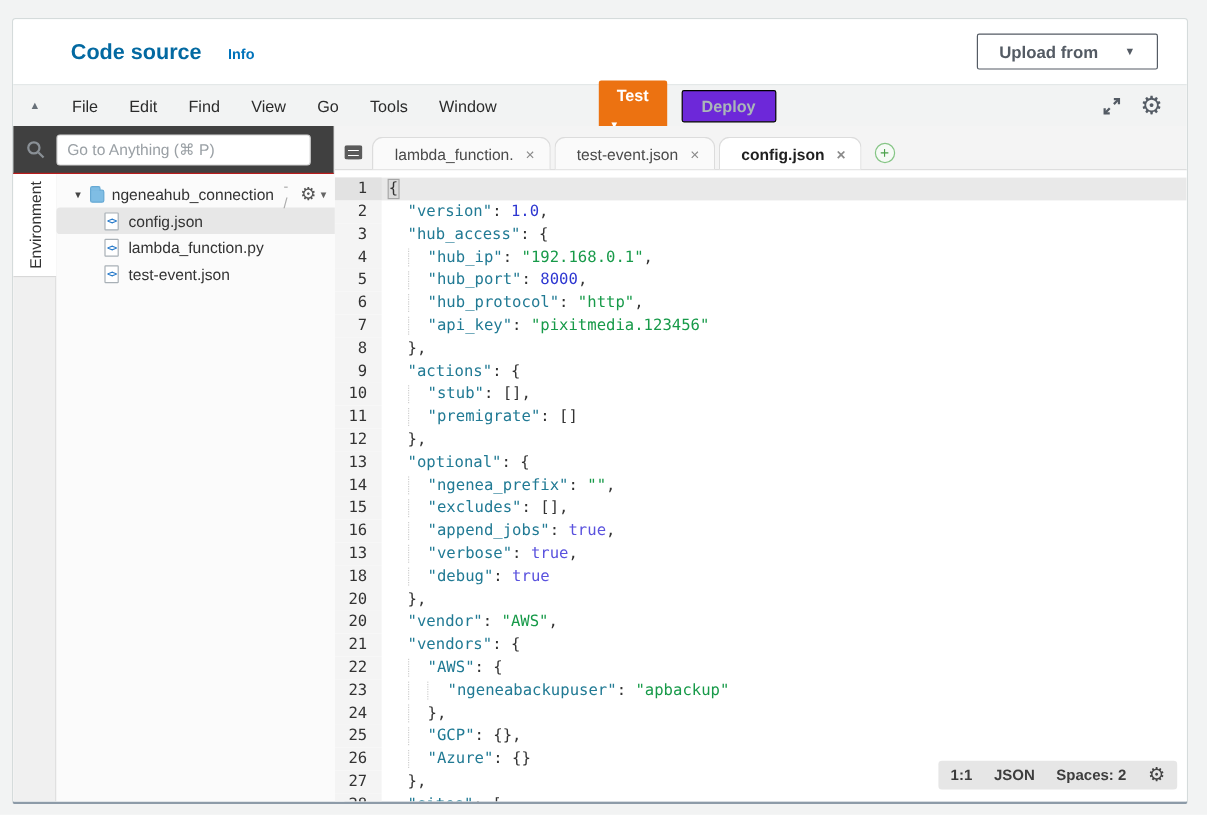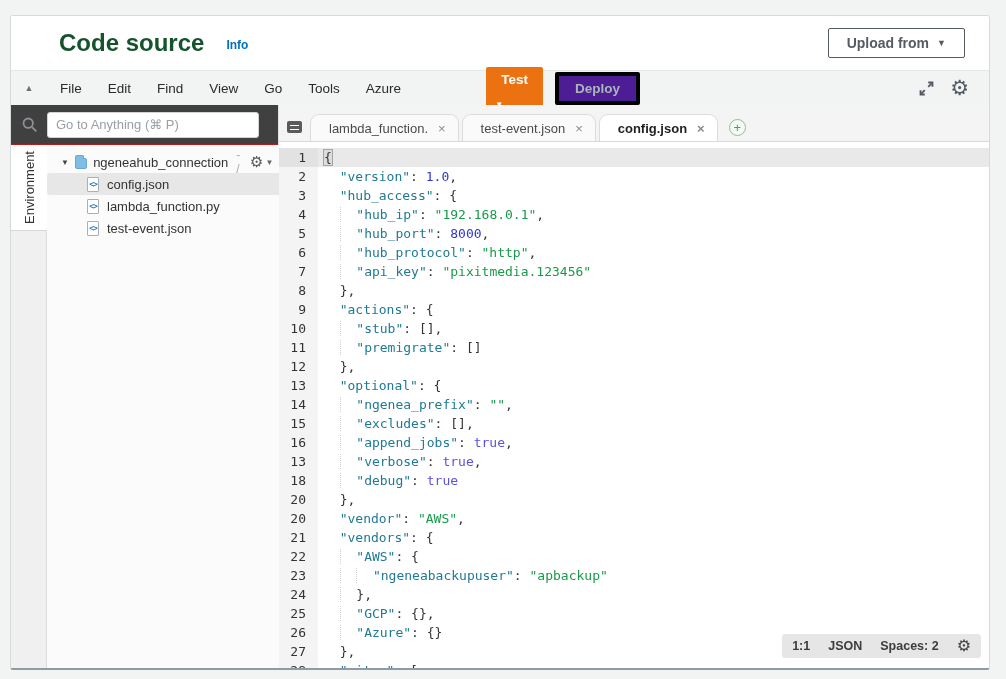--- a/index.html
+++ b/index.html
@@ -7,36 +7,36 @@
   body { background:#f2f3f3; font-family:"Liberation Sans", sans-serif; color:#16191f; position:relative; }
 
   .card {
     position:absolute; left:10px; top:15px; width:980px; height:655px;
     background:#fff; border:1px solid #d5dbdb; border-bottom:2px solid #8d9ba8;
     border-radius:3px; display:flex; flex-direction:column; overflow:hidden;
   }
 
   
   .panel-header { height:54px; flex:0 0 54px; display:flex; align-items:center; padding:0 24px 0 48px; background:#fff; }
-  .page-title { font-size:24px; font-weight:700; color:#14532d; }
+  .page-title { font-size:18px; font-weight:700; color:#0369a1; }
   .info-link { font-size:12px; font-weight:700; color:#0073bb; margin-left:22px; margin-top:4px; cursor:pointer; }
-  .upload-btn { margin-left:auto; display:flex; align-items:center; gap:8px; border:1px solid #545b64; border-radius:2px;
+  .upload-btn { margin-left:auto; display:flex; align-items:center; gap:22px; border:1px solid #545b64; border-radius:2px;
     background:#fff; color:#545b64; font-weight:700; font-size:14px; padding:6px 18px; cursor:pointer; font-family:inherit; }
   .upload-btn .arr { font-size:9px; }
 
   
   .menubar { height:35px; flex:0 0 35px; background:#f2f3f3; border-top:1px solid #e4e8e8; display:flex; align-items:center; padding:0 20px 0 0; }
   .collapse { width:36px; text-align:center; color:#687078; font-size:9px; cursor:pointer; }
   .menu-items { display:flex; }
   .menu-item { font-size:13.5px; color:#2b2b2b; padding:6px 13px; cursor:pointer; }
   .test-btn { margin-left:72px; display:flex; align-items:stretch; background:var(--accent); border-radius:2px; overflow:hidden; cursor:pointer;flex-direction:column; }
   .test-btn .main { color:#fff; font-weight:700; font-size:13.5px; padding:5px 15px; }
   .test-btn .sep { width:1px; background:rgba(255,255,255,.4); margin:4px 0; }
   .test-btn .caret { color:#fff; font-size:8px; display:flex; align-items:center; padding:0 9px; }
-  .deploy-btn { margin-left:12px; background:#4c1d95; border:4px solid #000000; border-radius:2px; color:#aab7b8; font-weight:700;
+  .deploy-btn { margin-left:12px; background:#6d28d9; border:1px solid #000000; border-radius:2px; color:#aab7b8; font-weight:700;
     font-size:13.5px; padding:5px 16px; font-family:inherit; }
   .bar-icons { margin-left:auto; display:flex; align-items:center; gap:15px; }
   .fullscreen-ic { width:17px; height:17px; cursor:pointer; }
   .gear-glyph { font-family:"DejaVu Sans", sans-serif; color:#545b64; cursor:pointer; line-height:1; }
   .gear-lg { font-size:21px; }
 
   
   .content { flex:1; display:flex; min-height:0; }
   .left-col { width:268px; flex:0 0 268px; display:flex; flex-direction:column; border-right:1px solid #e0e0e0; background:#fbfbfb; }
   .search-row { height:40px; flex:0 0 40px; background:#404040; border-bottom:1px solid #b91c1c; display:flex; align-items:center; }
@@ -110,21 +110,21 @@
 
   <div class="menubar">
     <span class="collapse">▲</span>
     <nav class="menu-items" id="menu-items">
         <span class="menu-item">File</span>
         <span class="menu-item">Edit</span>
         <span class="menu-item">Find</span>
         <span class="menu-item">View</span>
         <span class="menu-item">Go</span>
         <span class="menu-item">Tools</span>
-        <span class="menu-item">Azure</span>
+        <span class="menu-item">Window</span>
       </nav>
     <div class="test-btn">
       <span class="main">Test</span>
       <span class="sep"></span>
       <span class="caret">▼</span>
     </div>
     <button class="deploy-btn">Deploy</button>
     <div class="bar-icons">
       <svg class="fullscreen-ic" viewBox="0 0 20 20" fill="none" stroke="#545b64" stroke-width="2.2">
         <path d="M12 3h5v5"></path>

